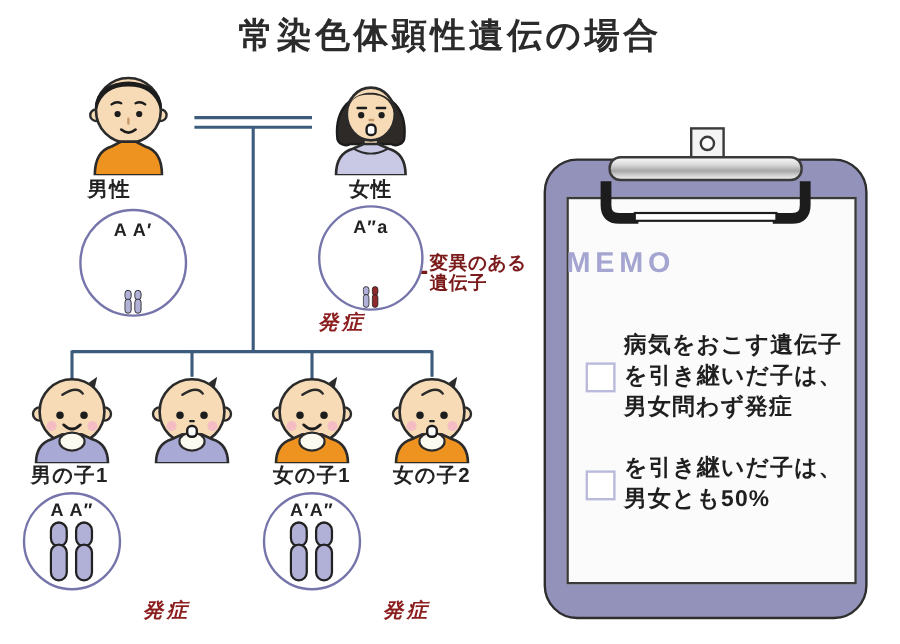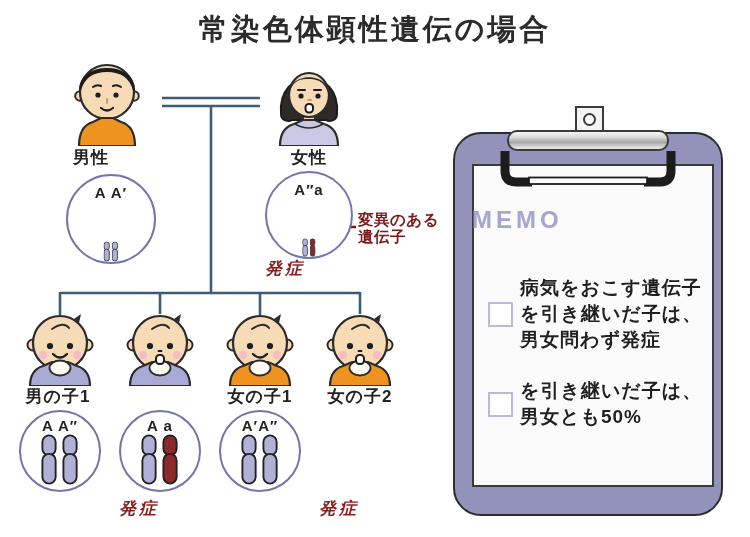--- a/index.html
+++ b/index.html
@@ -191,31 +191,20 @@
     <span class="alleles">A A″</span>
     <svg width="40" height="52" viewBox="0 0 40 52">
       <g class="normal">
           <use href="#chrom" x="1" y="0" width="17" height="51"></use>
         </g>
       <g class="normal">
           <use href="#chrom" x="22" y="0" width="17" height="51"></use>
         </g>
     </svg>
   </div>
-  <div class="abs geno-circle small" style="left:119px;top:410px;width:82px;height:82px">
-    <span class="alleles">A a</span>
-    <svg width="40" height="52" viewBox="0 0 40 52">
-      <g class="normal">
-          <use href="#chrom" x="1" y="0" width="17" height="51"></use>
-        </g>
-      <g class="mutant">
-          <use href="#chrom" x="22" y="0" width="17" height="51"></use>
-        </g>
-    </svg>
-  </div>
   <div class="abs geno-circle small" style="left:219px;top:410px;width:82px;height:82px">
     <span class="alleles">A′A″</span>
     <svg width="40" height="52" viewBox="0 0 40 52">
       <g class="normal">
           <use href="#chrom" x="1" y="0" width="17" height="51"></use>
         </g>
       <g class="normal">
           <use href="#chrom" x="22" y="0" width="17" height="51"></use>
         </g>
     </svg>

